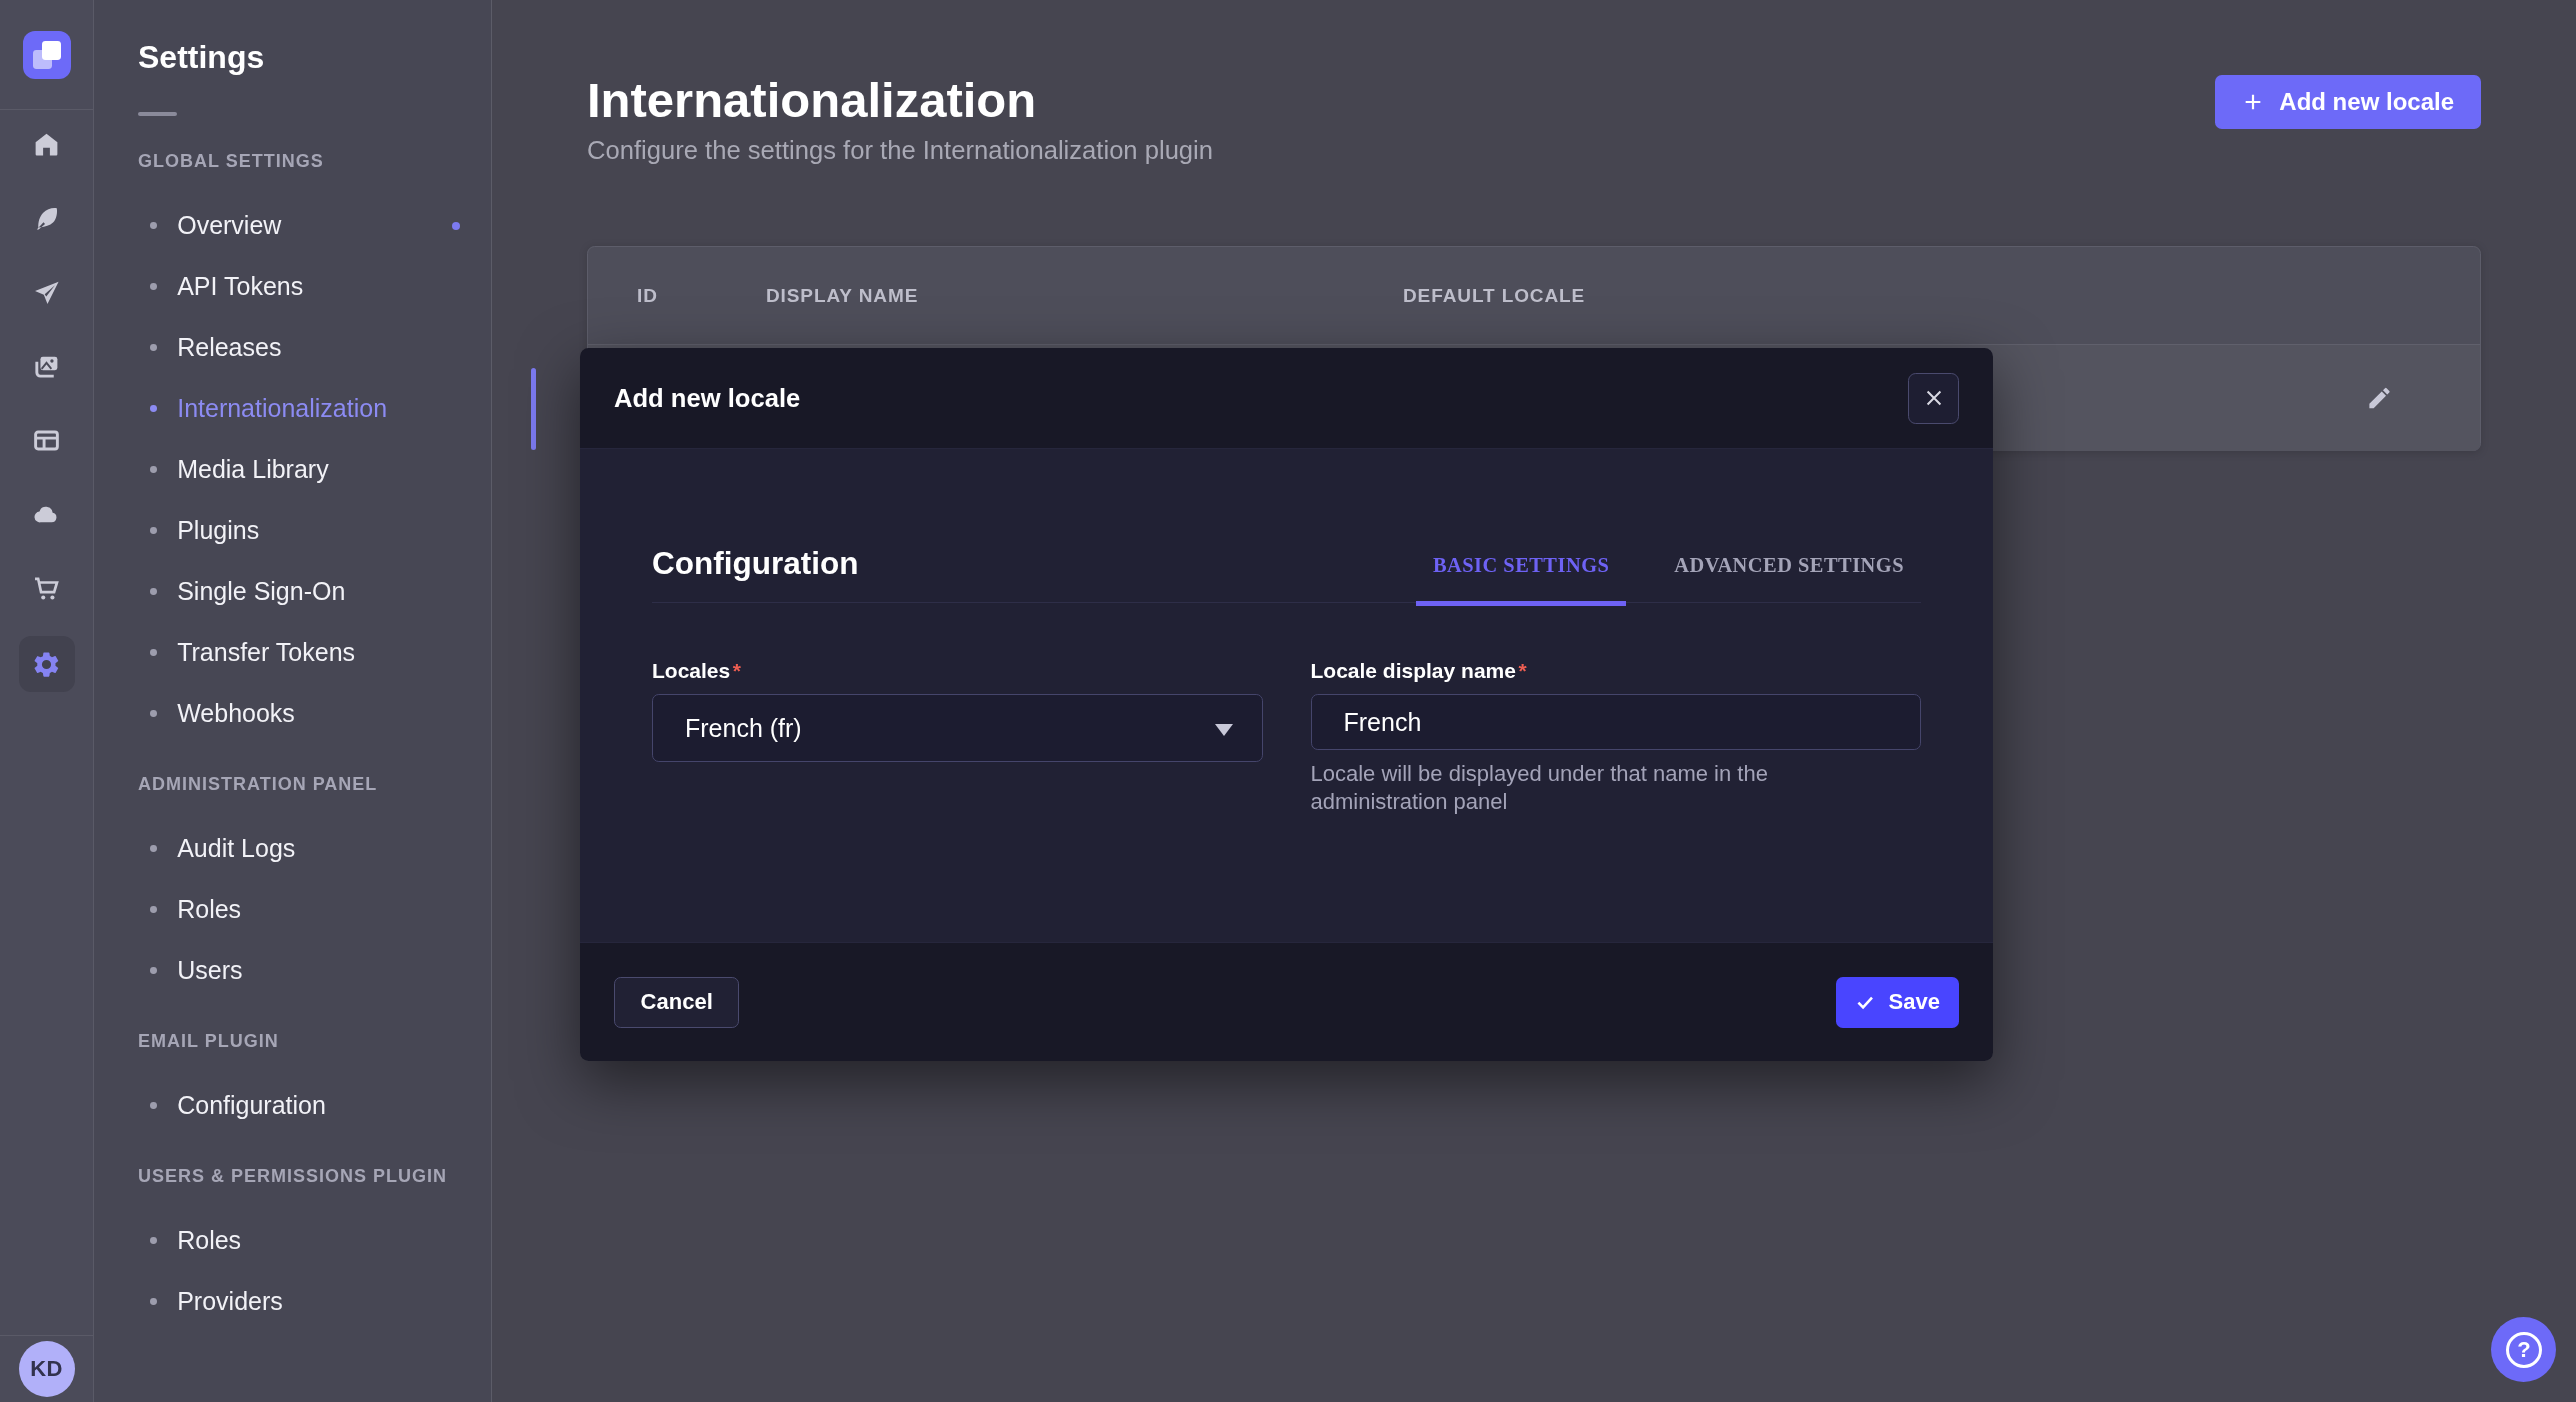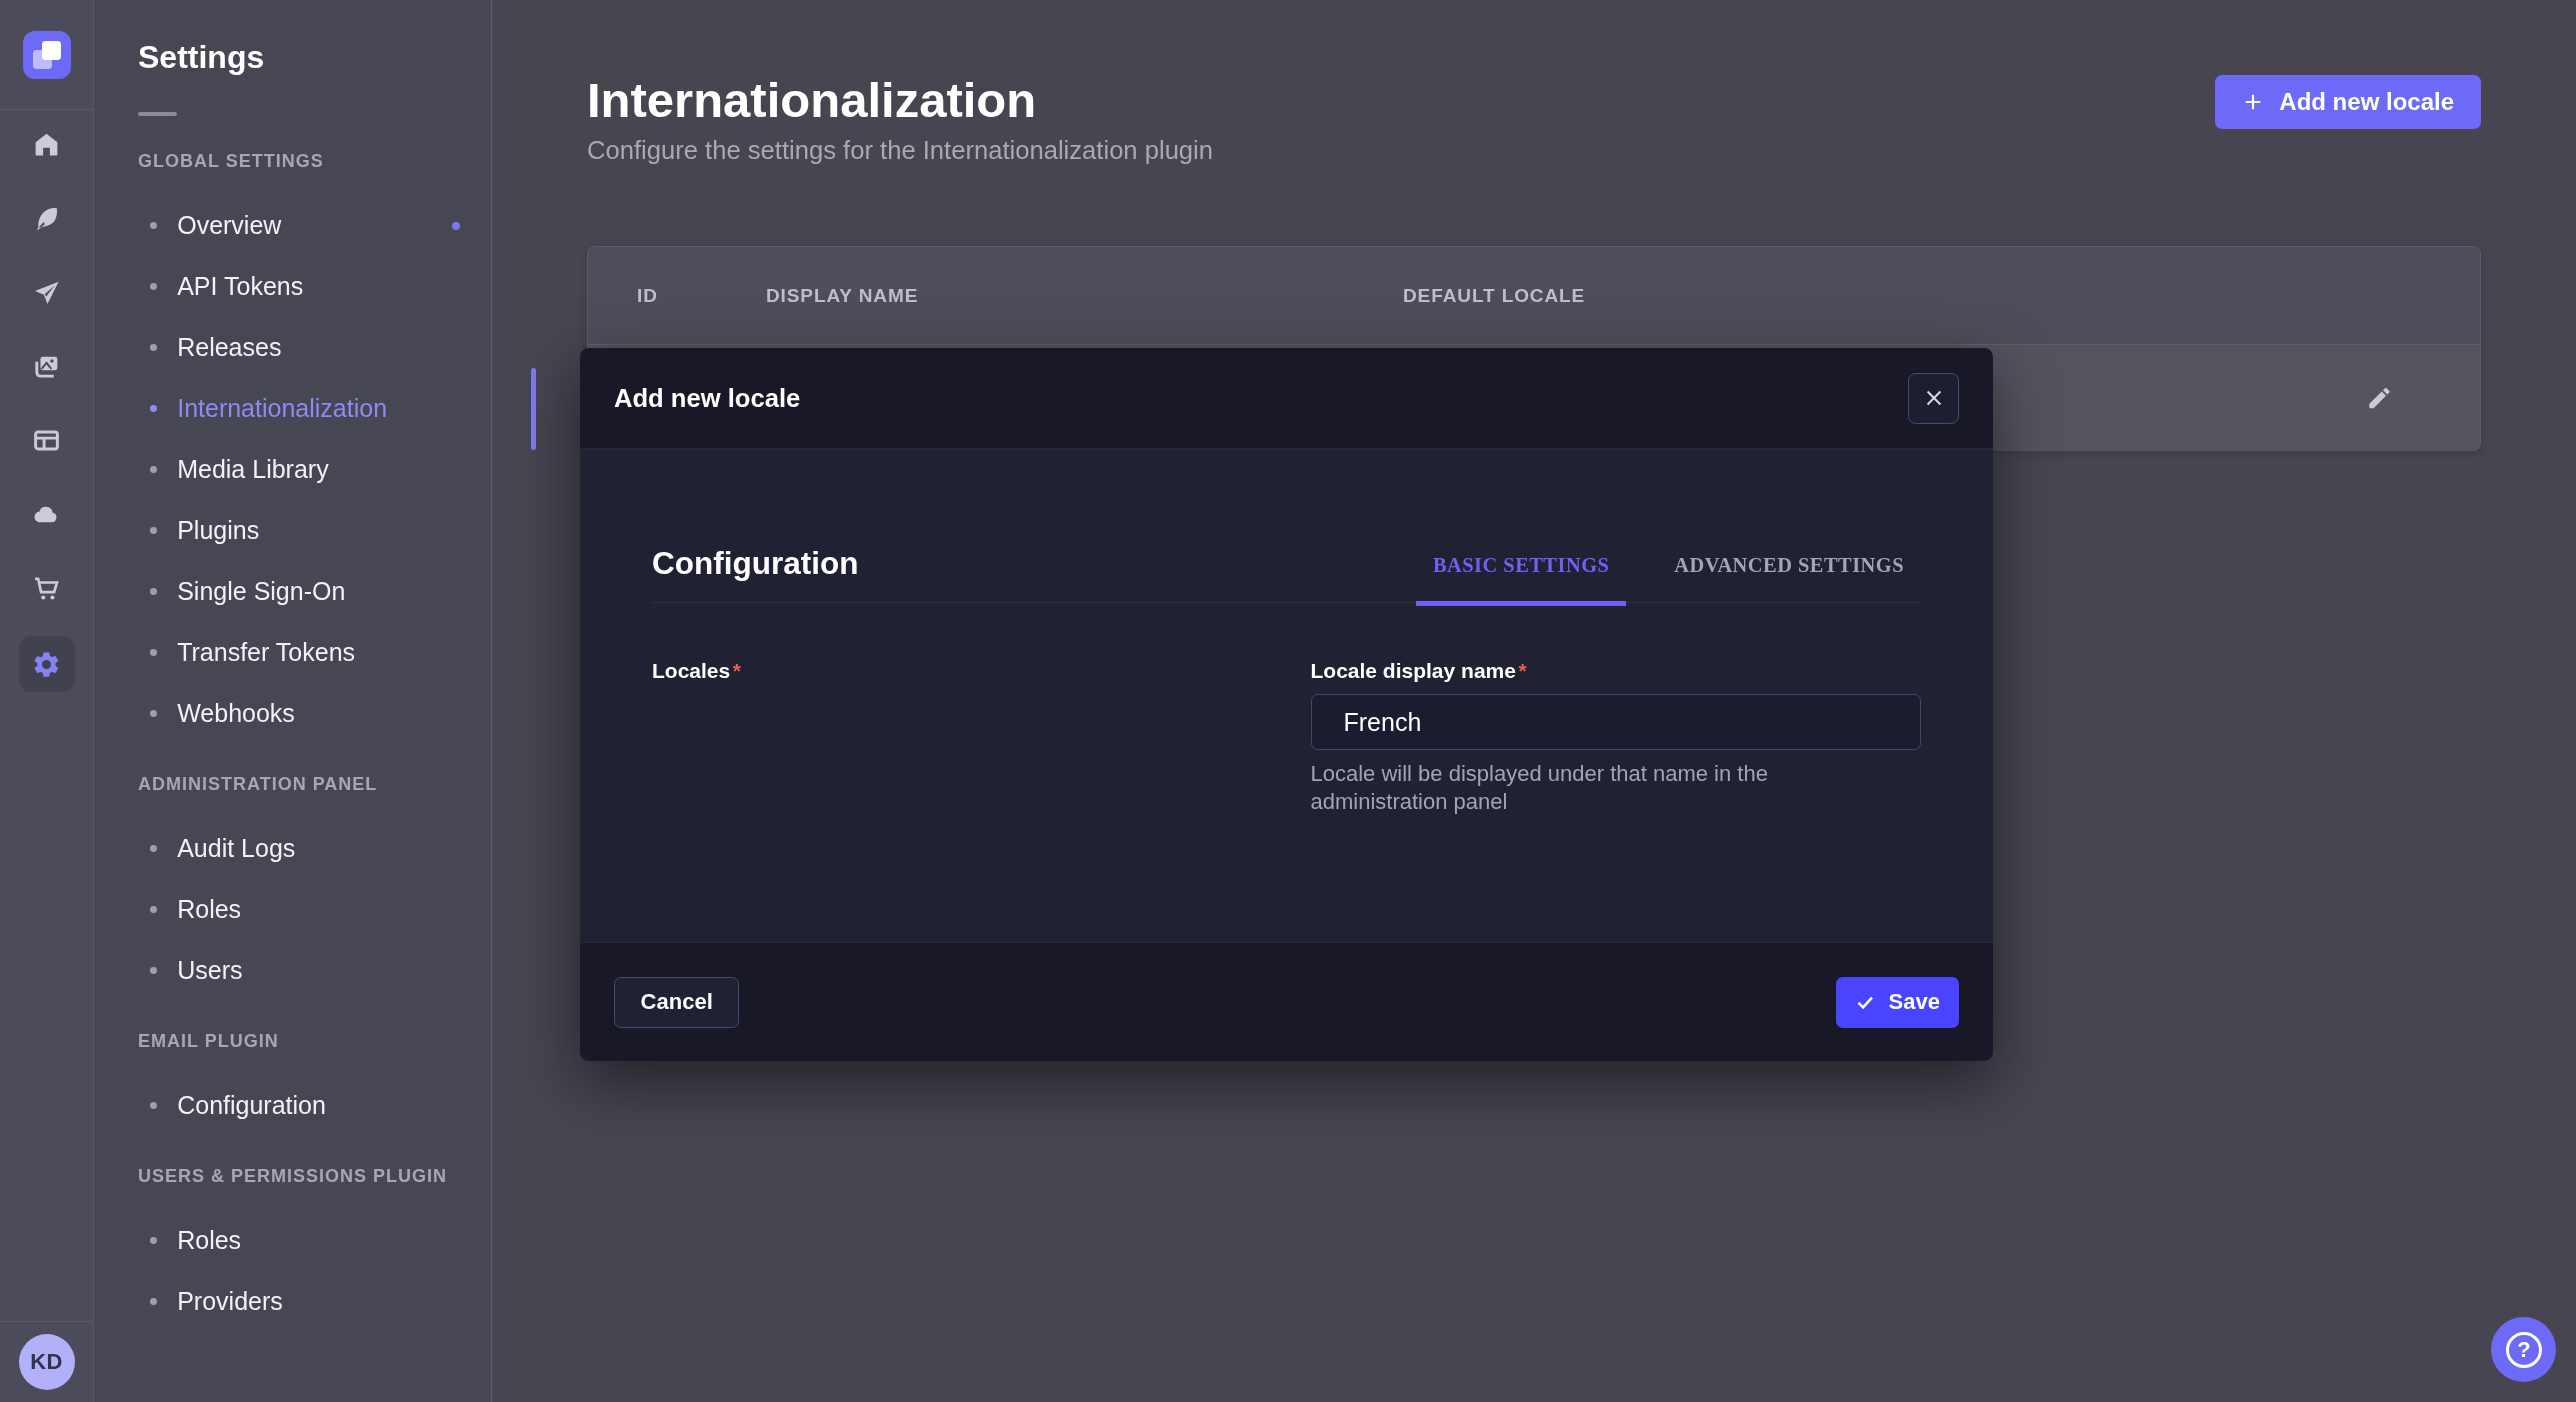--- a/index.html
+++ b/index.html
@@ -11,21 +11,21 @@
   
   .rail { width:94px; background:#4B4B59; border-right:0.9px solid #5A5A67; display:flex; flex-direction:column; align-items:center; flex-shrink:0; }
   .rail-logo-wrap { width:100%; height:110px; border-bottom:0.9px solid #5A5A67; display:flex; align-items:center; justify-content:center; }
   .logo { width:48px; height:48px; border-radius:12px; background:#6D6AF8; position:relative; cursor:pointer; }
   .rail-icons { display:flex; flex-direction:column; align-items:center; gap:45px; padding-top:20.4px; }
   .rail-ic { width:29px; height:29px; color:#CCCCD8; display:flex; align-items:center; justify-content:center; cursor:pointer; }
   .rail-ic svg { width:29px; height:29px; }
   .gear-tile { width:56px; height:56px; border-radius:12px; background:#42424F; display:flex; align-items:center; justify-content:center; cursor:pointer; margin-top:-12px; }
   .gear-tile .rail-ic { color:#8583F2; }
   .rail-spacer { flex:1; }
-  .rail-user { width:100%; height:81px; border-top:0.9px solid #5A5A67; display:flex; align-items:center; justify-content:center; }
+  .rail-user { width:100%; height:67px; border-top:0.9px solid #5A5A67; display:flex; align-items:center; justify-content:center; }
   .avatar { width:56px; height:56px; border-radius:50%; background:#B1B0F9; color:#32324D; font-size:22px; font-weight:700; display:flex; align-items:center; justify-content:center; cursor:pointer; letter-spacing:0.4px; }
 
   
   .panel { width:398px; background:#474754; border-right:0.9px solid #5C5C68; flex-shrink:0; padding:39px 0 0 44px; position:relative; }
   .panel-title { color:#FFFFFF; font-size:32px; font-weight:700; line-height:37px; }
   .panel-dash { width:39px; height:4.3px; border-radius:2.6px; background:#8A8A9A; margin-top:36px; }
   .section-hd { color:#A6A6B6; font-size:18px; font-weight:700; letter-spacing:1px; line-height:22px; margin-top:29px; margin-bottom:23px; }
   .section-hd.first { margin-top:34px; }
   .menu-item { height:61px; display:flex; align-items:center; cursor:pointer; position:relative; margin-right:0; }
   .menu-item .dot { width:6.8px; height:6.8px; border-radius:50%; background:#9D9DAD; margin:0 20.4px 0 12px; flex-shrink:0; }
@@ -268,20 +268,24 @@
       <div class="config-title">Configuration</div>
       <div class="tabs">
         <button class="tab active">BASIC SETTINGS</button>
         <button class="tab">ADVANCED SETTINGS</button>
       </div>
     </div>
 
     <div class="form-grid">
       <div>
         <div class="f-label"><span>Locales</span><span class="req">*</span></div>
+        <div class="select-box">
+          <span class="select-value">French (fr)</span>
+          <span class="caret"></span>
+        </div>
       </div>
       <div>
         <div class="f-label"><span>Locale display name</span><span class="req">*</span></div>
         <input class="text-input" type="text" value="French" style="">
         <div class="hint">Locale will be displayed under that name in the administration panel</div>
       </div>
     </div>
   </div>
 
   <footer class="modal-ft">

